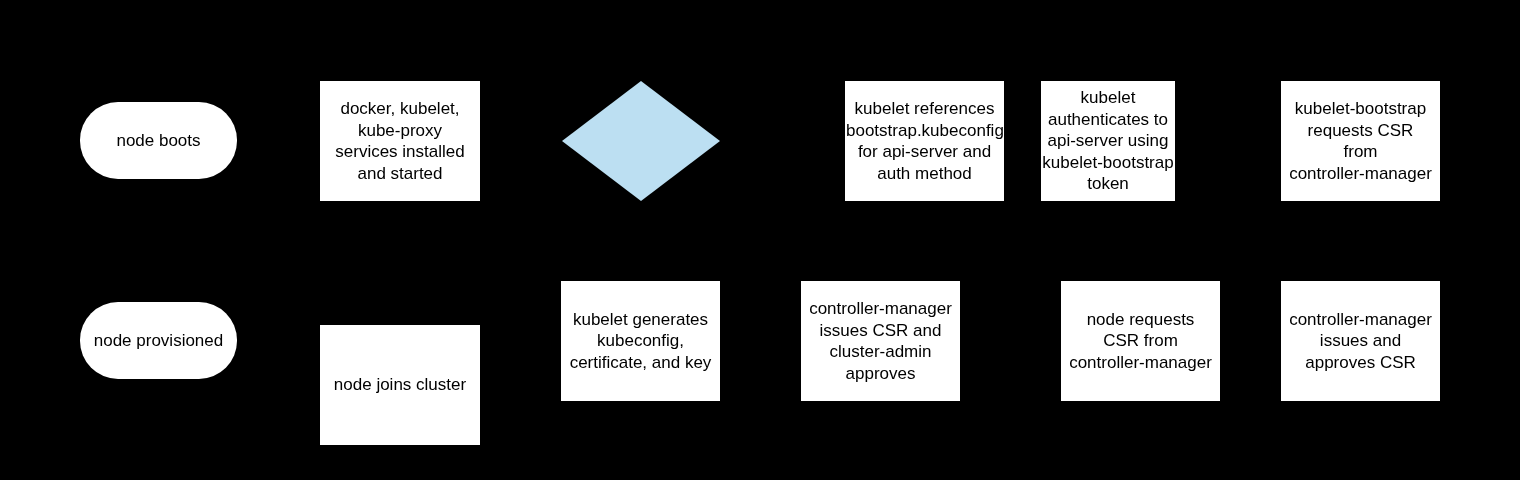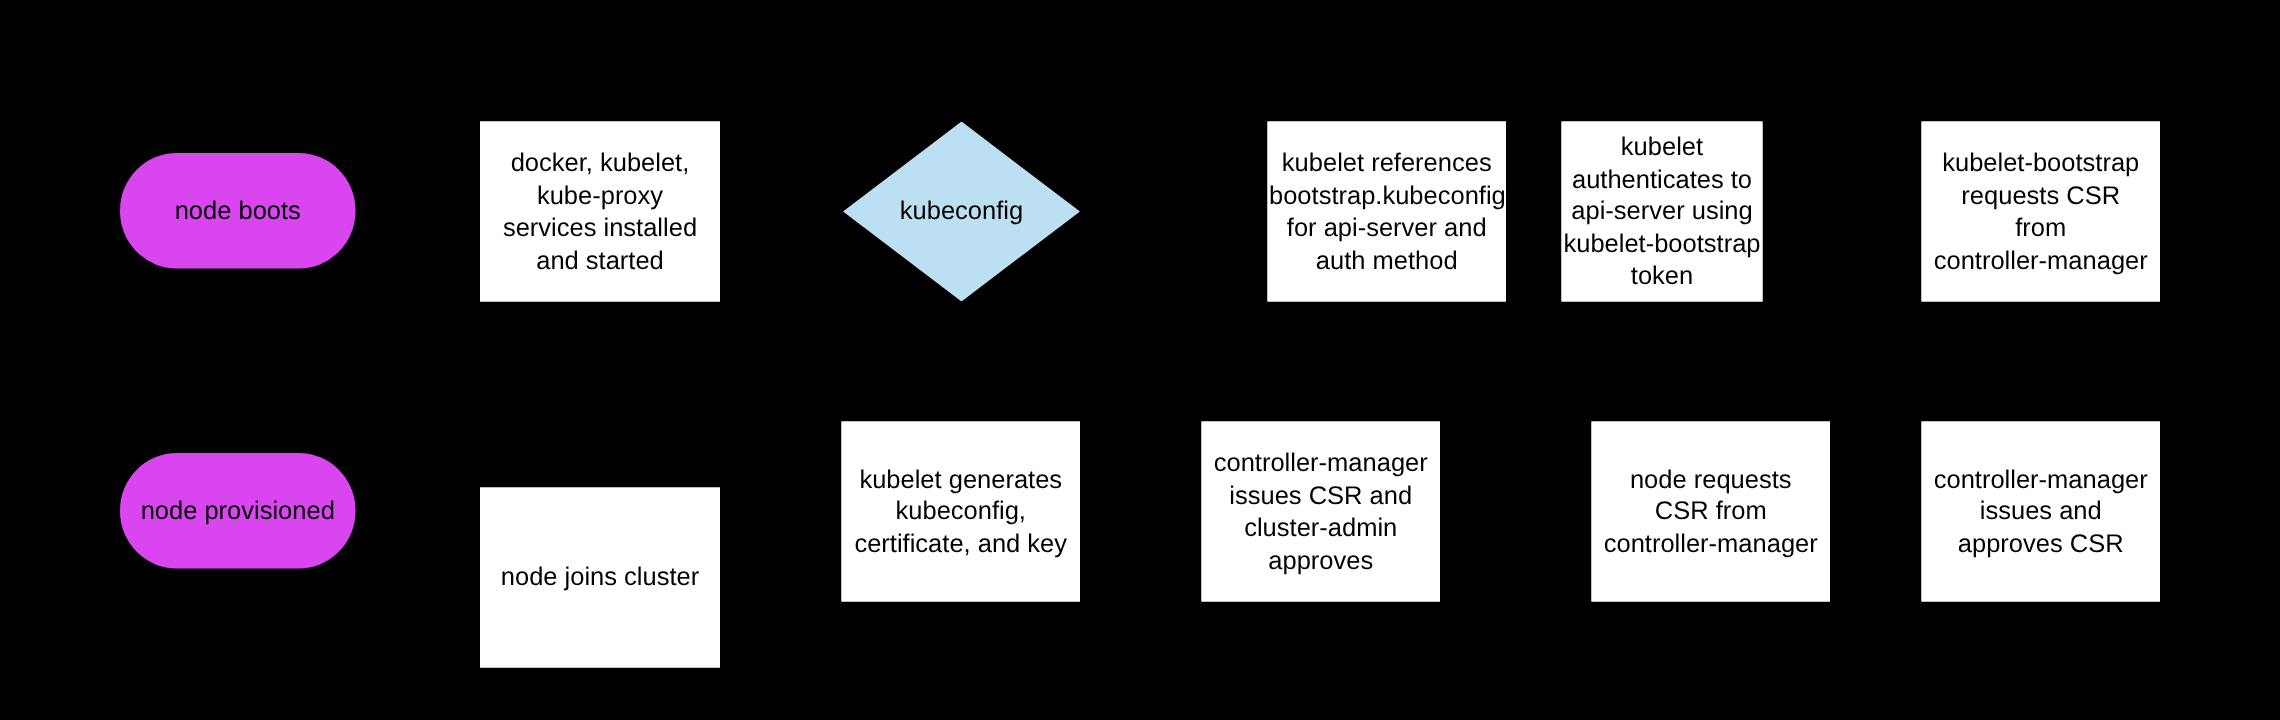--- a/index.html
+++ b/index.html
@@ -42,21 +42,21 @@
   
   .shape-process {
     background: #ffffff;
     border: 1px solid #ffffff;
   }
   .shape-process .label {
     white-space: pre;
   }
   
   .shape-terminator {
-    background: #d946ef;
+    background: #ffffff;
     border-radius: 38px;
   }
   .shape-terminator .label {
     white-space: pre;
   }
   
   .shape-decision {
     background: transparent;
   }
   .shape-decision .diamond-fill {
@@ -85,21 +85,20 @@
         <span class="label">node boots</span>
       </div>
       <div class="node shape-process" style="left: 320px; top: 81px; width: 160px; height: 120px;">
         <span class="label">docker, kubelet,
 kube-proxy
 services installed
 and started</span>
       </div>
       <div class="node shape-decision" style="left: 562px; top: 81px; width: 158px; height: 120px;">
         <div class="diamond-fill"></div>
-        <span class="label">kubeconfig</span>
       </div>
       <div class="node shape-process" style="left: 801px; top: 81px; width: 159px; height: 120px; margin-left: 44px;">
         <span class="label">kubelet references
 bootstrap.kubeconfig
 for api-server and
 auth method</span>
       </div>
       <div class="node shape-process" style="left: 1041px; top: 81px; width: 134px; height: 120px;">
         <span class="label">kubelet
 authenticates to

